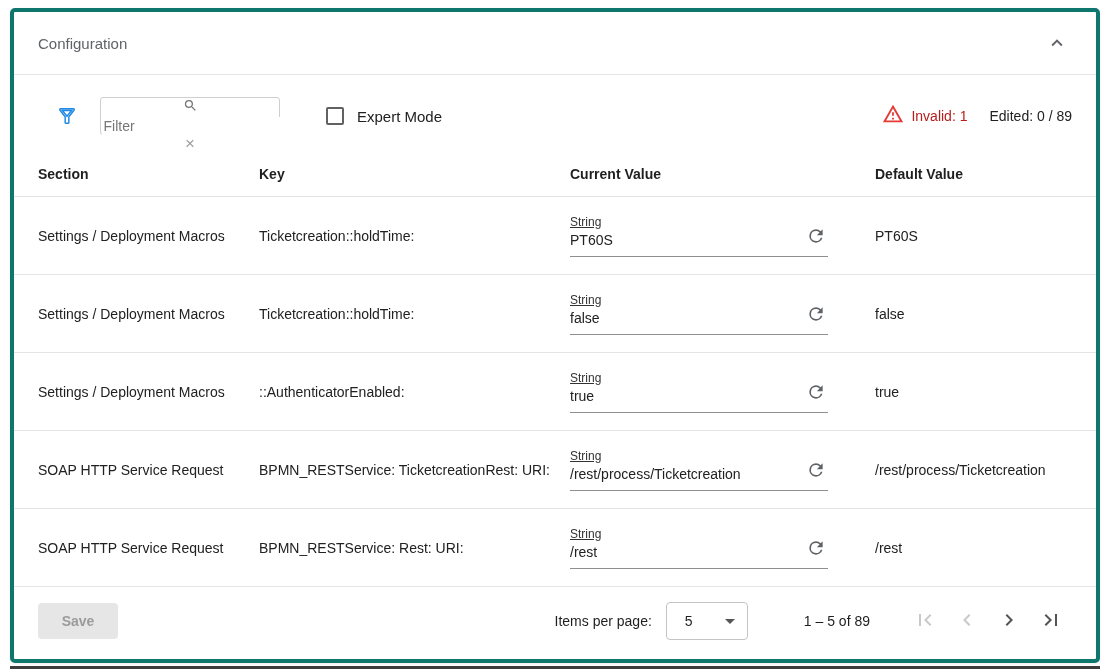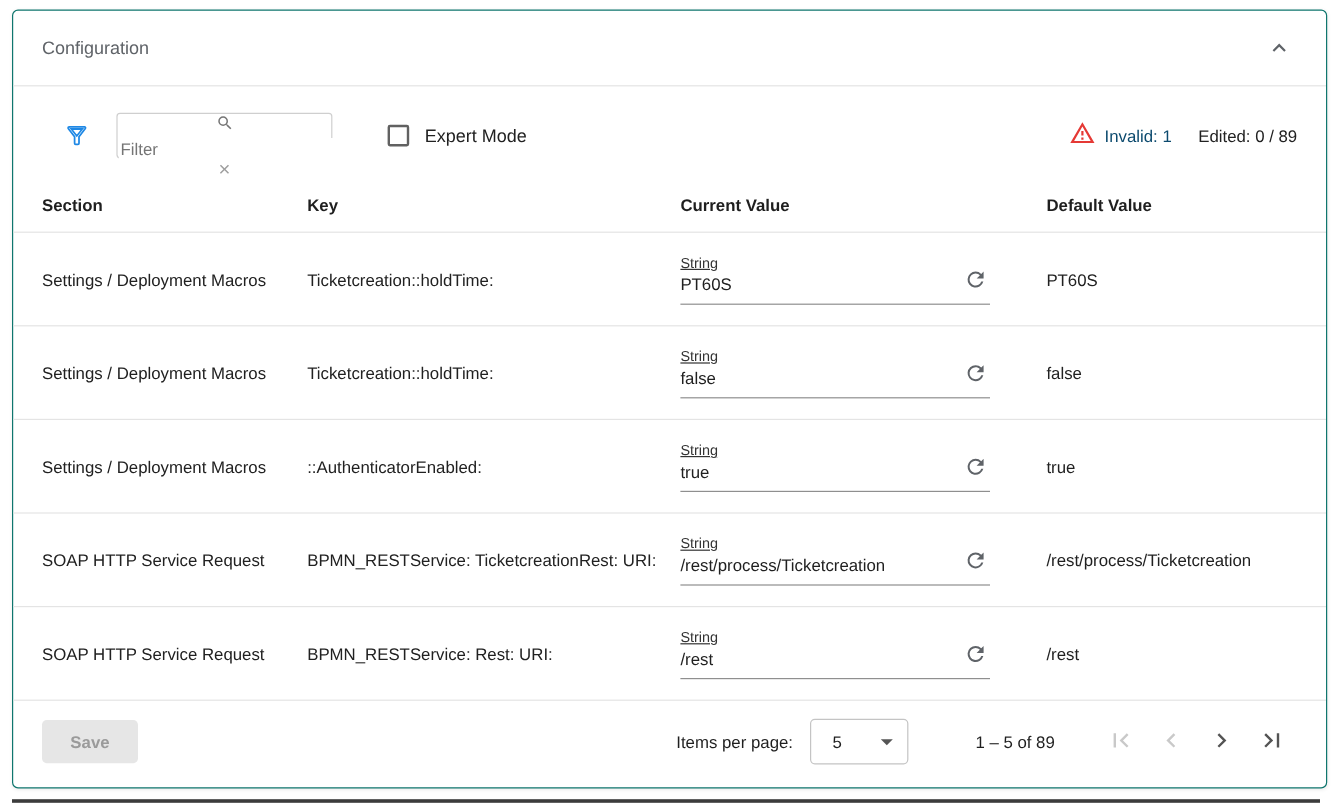--- a/index.html
+++ b/index.html
@@ -1,42 +1,42 @@
 <!DOCTYPE html>
 <html><head>
 <meta charset="utf-8">
 <style>
   * { box-sizing: border-box; }
   html,body { margin:0; padding:0; background:#fff; font-family:"Liberation Sans", sans-serif; color:#212121; }
   .page { width:1110px; height:671px; position:relative; background:#fff; overflow:hidden; }
 
   .card {
-    position:absolute; left:10px; top:8px; right:4px;
-    background:#fff; border:1px solid #0f766e; border-radius:5px;
+    position:absolute; left:10px; top:8px; right:10px;
+    background:#fff; border:4px solid #0f766e; border-radius:5px;
     box-shadow:0 1px 3px rgba(0,0,0,0.08);
   }
 
   
   .card-header { display:flex; align-items:center; justify-content:space-between; padding:16px 24px; }
   .card-title { font-size:15px; color:#5f6368; }
   .collapse-btn { background:none; border:none; cursor:pointer; padding:4px; line-height:0; }
   .divider { height:1px; background:#e4e4e4; }
 
   
   .toolbar { display:flex; align-items:center; padding:22px 24px 16px 24px; }
   .funnel-btn { background:none; border:none; padding:0; line-height:0; cursor:pointer; margin-left:18px; }
   .filter-box { display:flex; align-items:center; width:180px; height:38px; border:1px solid #cfcfcf; border-radius:3px; padding:0 10px; margin-left:22px; background:#fff;flex-direction:column; }
   .filter-box input { border:none; outline:none; flex:1; min-width:0; font-size:14px; font-family:inherit; color:#212121; margin-left:8px; }
   .filter-box input::placeholder { color:#757575; }
   .clear-btn { background:none; border:none; color:#9e9e9e; font-size:17px; line-height:1; cursor:pointer; padding:0 2px; }
   .expert { display:flex; align-items:center; margin-left:46px; cursor:pointer; }
   .checkbox { width:18px; height:18px; border:2px solid #616161; border-radius:2px; background:#fff; }
   .expert-label { margin-left:13px; font-size:15px; color:#212121; }
   .toolbar-right { margin-left:auto; display:flex; align-items:center; }
-  .invalid-label { font-size:14px; margin-left:7px; color:#0c4a6e; }
+  .invalid-label { font-size:14px; margin-left:7px; color:#b91c1c; }
   .edited-label { font-size:14px; margin-left:22px; color:#212121; }
 
   
   .thead, .row { display:grid; grid-template-columns:221px 311px 305px 1fr; padding:0 24px; align-items:center; }
   .thead { height:46px; border-bottom:1px solid #e4e4e4; font-weight:bold; font-size:14px; color:#1f1f1f; }
   .row { height:78px; border-bottom:1px solid #e4e4e4; font-size:14px; }
   .cell { padding-right:12px; }
 
   .cv-field { width:258px; position:relative; border-bottom:1px solid #8f8f8f; padding:0 36px 8px 0; }
   .cv-type { font-size:12px; color:#333; margin-bottom:3px;text-decoration:underline; }

